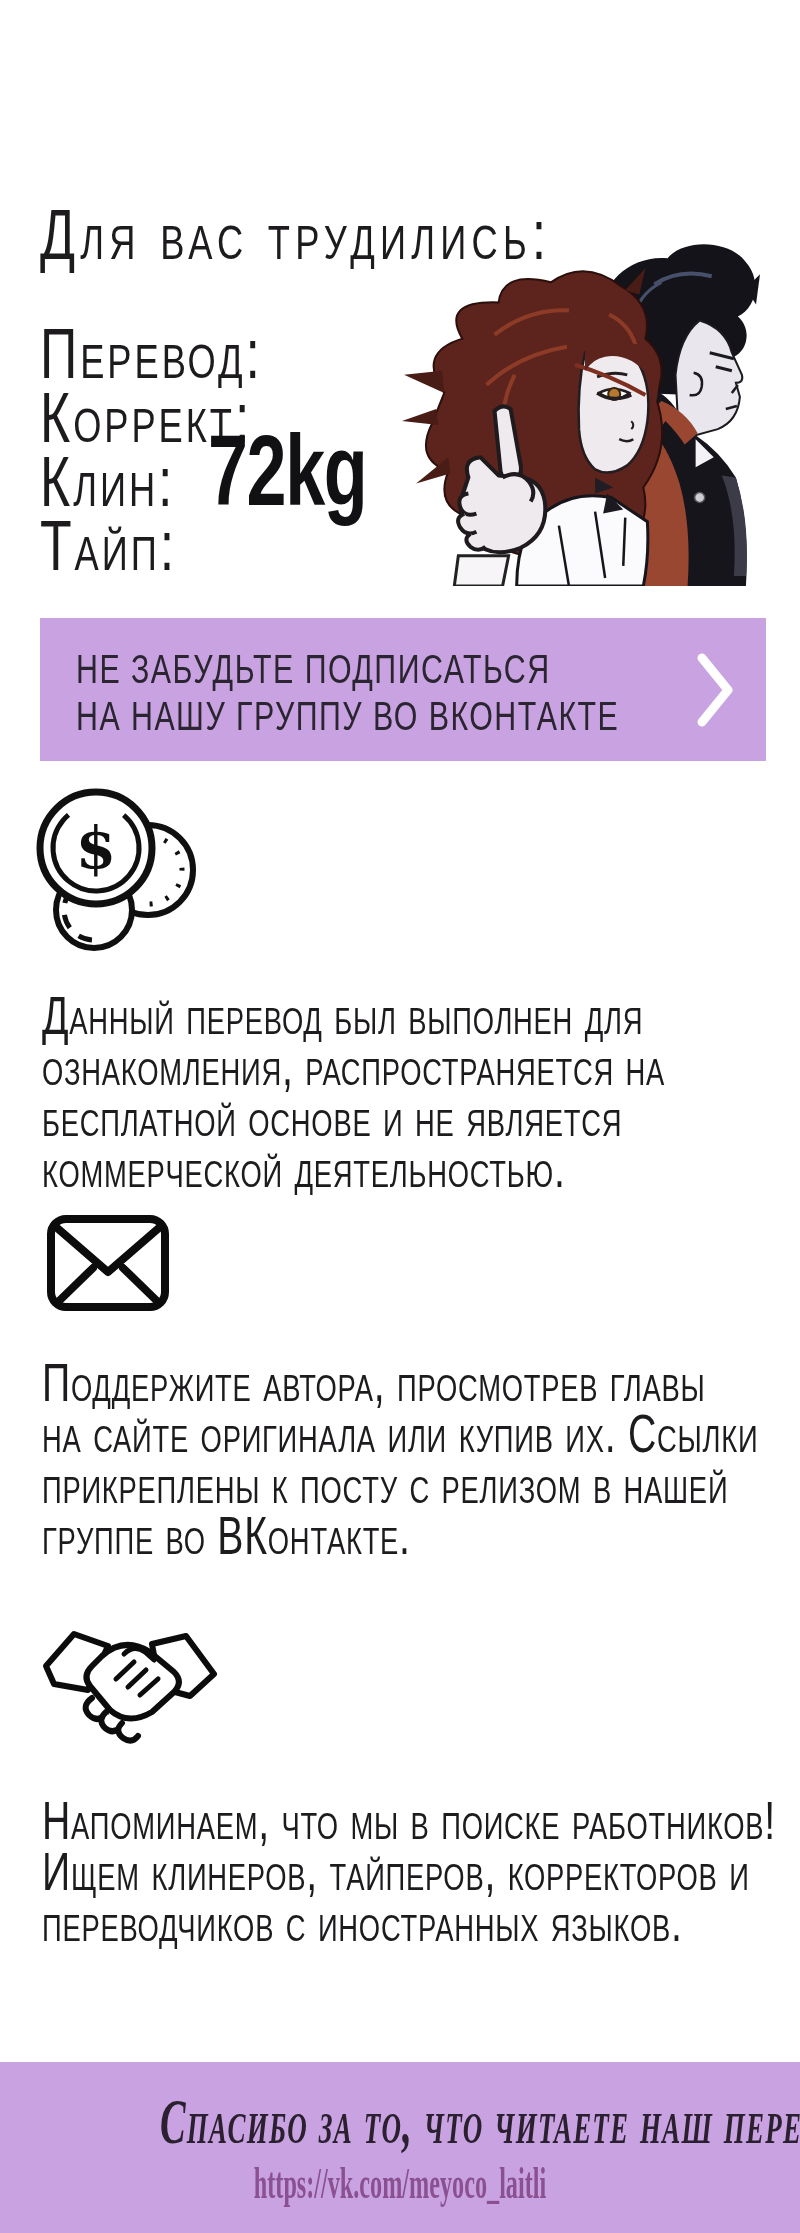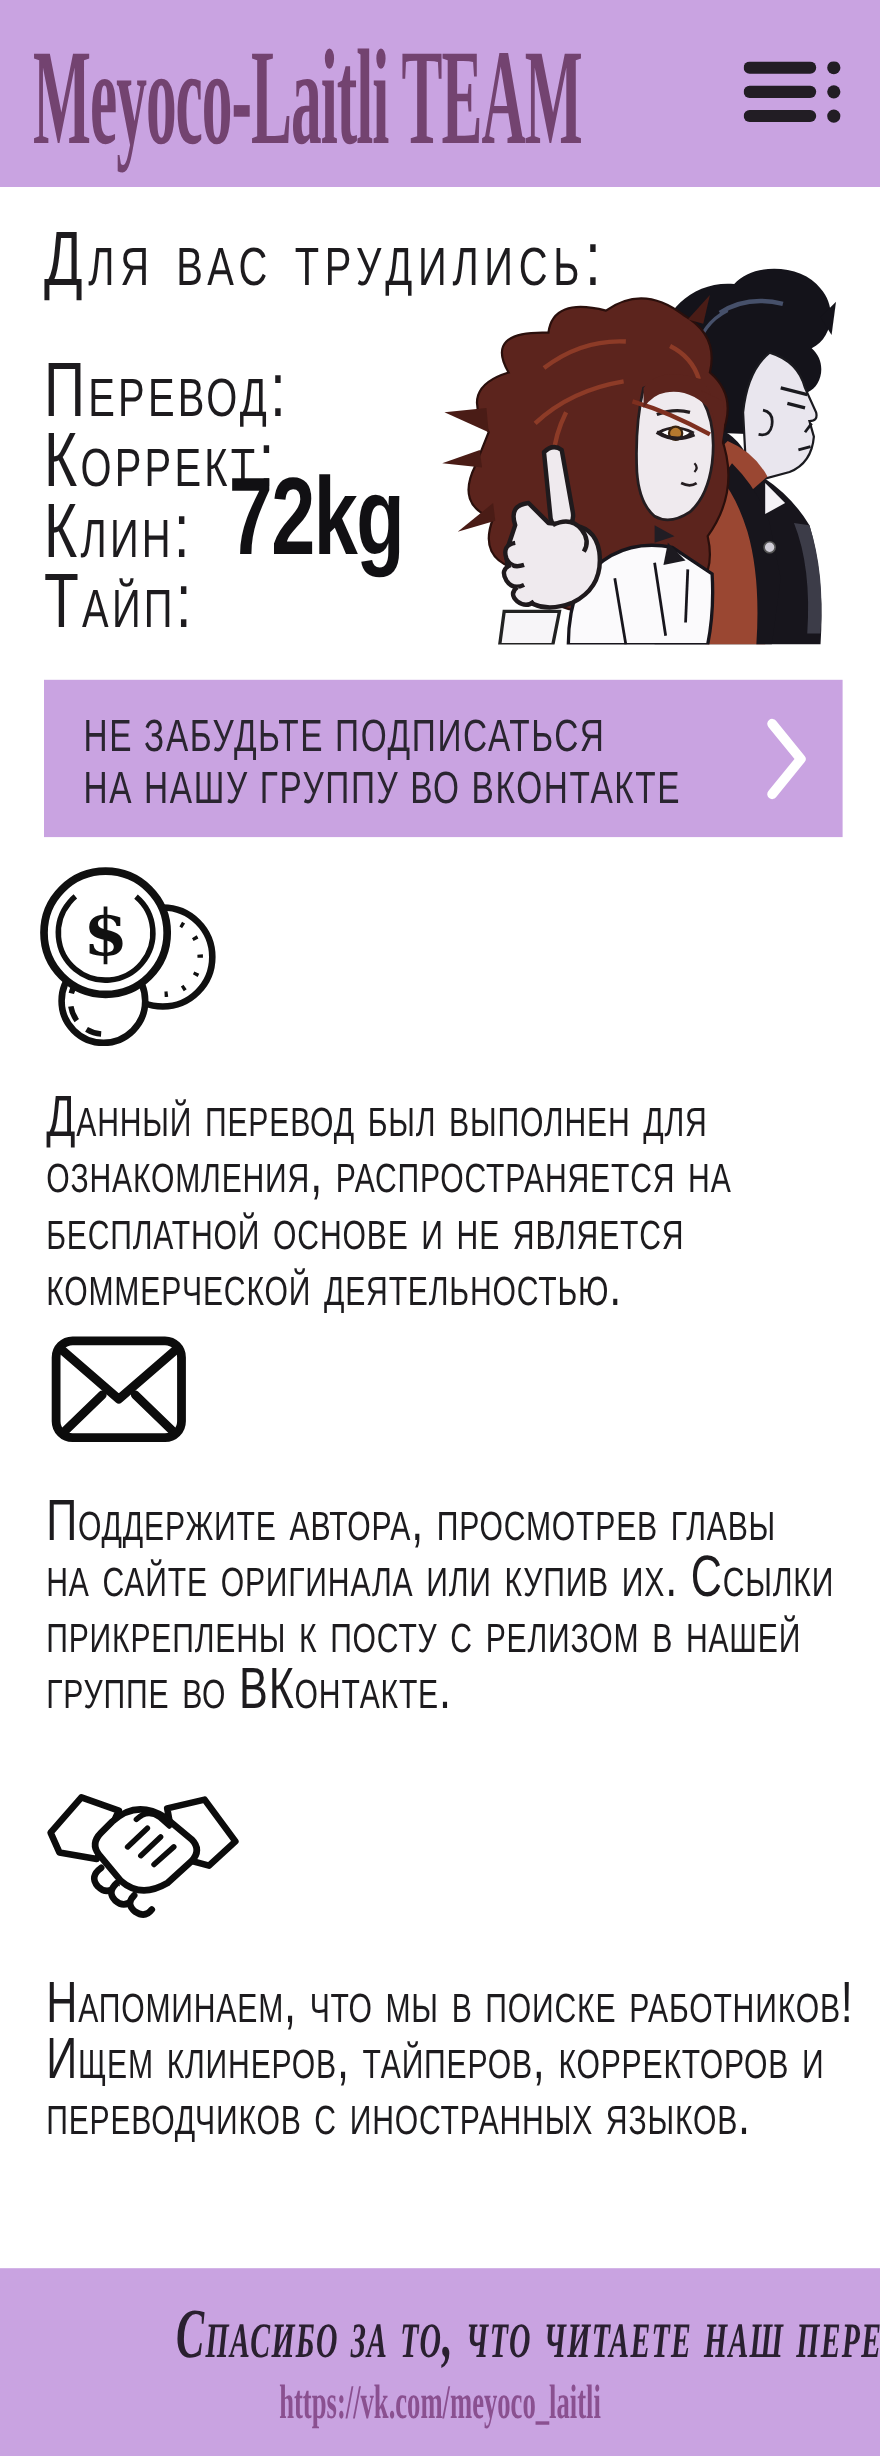--- a/index.html
+++ b/index.html
@@ -47,35 +47,20 @@
           color:#2a2030;transform:scaleX(0.60);transform-origin:400px 0;white-space:nowrap;}
   .url{position:absolute;left:0;top:100px;width:800px;text-align:center;
        font-family:"Liberation Serif",serif;font-weight:bold;font-size:44px;line-height:44px;
        color:#8a5090;transform:scaleX(0.55);transform-origin:400px 0;white-space:nowrap;cursor:pointer;}
 </style>
 </head>
 <body>
 
 <div class="page">
 
-  <div class="header">
-    <div class="title">Meyoco-Laitli TEAM</div>
-    <div class="menu-icon">
-      <svg width="92" height="64" viewBox="0 0 92 64">
-        <g fill="#221d24">
-          <rect x="0" y="0" width="66" height="11" rx="5.5"></rect>
-          <rect x="0" y="22" width="66" height="11" rx="5.5"></rect>
-          <rect x="0" y="44" width="66" height="11" rx="5.5"></rect>
-          <circle cx="82" cy="5.5" r="6"></circle>
-          <circle cx="82" cy="27.5" r="6"></circle>
-          <circle cx="82" cy="49.5" r="6"></circle>
-        </g>
-      </svg>
-    </div>
-  </div>
 
   <div class="heading sc">Для вас трудились:</div>
 
   <div class="credits sc">
     <div>Перевод:</div>
     <div>Коррект:</div>
     <div>Клин:</div>
     <div>Тайп:</div>
   </div>
   <div class="member">72kg</div>

